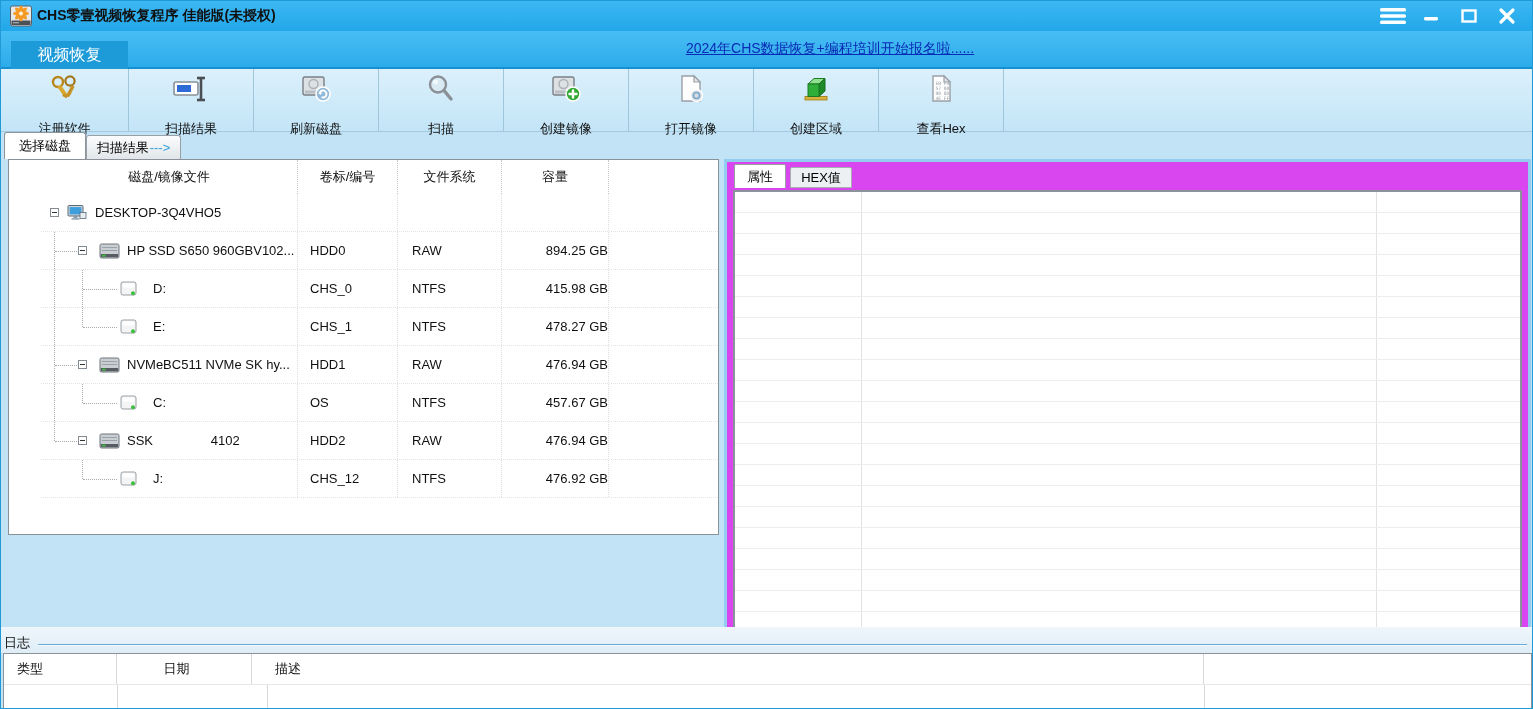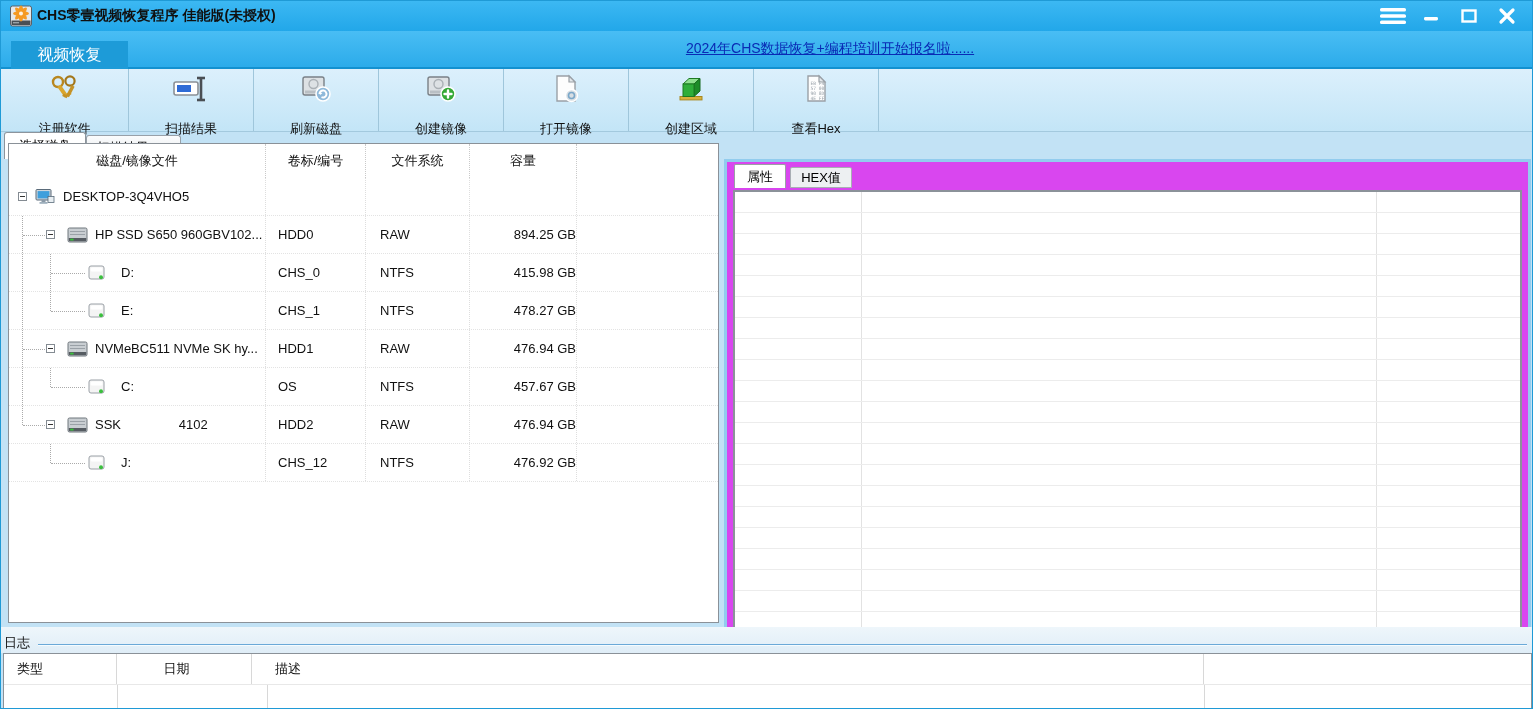--- a/index.html
+++ b/index.html
@@ -20,21 +20,21 @@
   .tbtn{width:125px;height:100%;border-right:1px solid #9fc6db;display:flex;flex-direction:column;align-items:center;justify-content:flex-start;cursor:pointer;box-sizing:border-box;}
   .tbtn:first-child{width:128px;}
   .tbtn .ticon{margin-top:4px;height:36px;display:flex;align-items:center;justify-content:center;}
   .tbtn .tlabel{font-size:13px;color:#101010;margin-top:15px;}
   
   .tabstrip{position:absolute;left:0;top:131px;width:100%;height:27px;}
   .vtab-active{position:absolute;left:3px;top:0;width:82px;height:27px;background:#ffffff;border:1px solid #8c949c;border-bottom:none;border-radius:3px 3px 0 0;font-size:13px;display:flex;align-items:center;justify-content:center;cursor:pointer;box-sizing:border-box;}
   .vtab{position:absolute;left:85px;top:3px;width:95px;height:24px;background:linear-gradient(#fbfcfd,#e2e6e9);border:1px solid #98a0a8;border-bottom:none;border-radius:3px 3px 0 0;font-size:13px;display:flex;align-items:center;justify-content:center;cursor:pointer;box-sizing:border-box;}
   .vtab .arrow{color:#2a9fd6;margin-left:1px;}
   
-  .left-panel{position:absolute;left:7px;top:142px;width:711px;height:480px;background:#ffffff;border:1px solid #8a9198;box-sizing:border-box;overflow:hidden;}
+  .left-panel{position:absolute;left:7px;top:158px;width:711px;height:376px;background:#ffffff;border:1px solid #8a9198;box-sizing:border-box;overflow:hidden;padding-left:32px;}
   .thead{position:relative;height:34px;}
   .thead .hc{position:absolute;top:0;height:34px;line-height:34px;text-align:center;font-size:13px;color:#101010;border-right:1px dotted #c9c9c9;box-sizing:border-box;}
   .trow{position:relative;height:38px;border-bottom:1px dotted #e3e3e3;box-sizing:border-box;cursor:pointer;}
   .trow .cell{position:absolute;top:0;height:100%;line-height:37px;font-size:13px;color:#101010;white-space:pre;overflow:hidden;border-right:1px dotted #dedede;box-sizing:border-box;}
   .c1{left:0;width:257px;}
   .c2{left:257px;width:100px;padding-left:12px;}
   .c3{left:357px;width:104px;padding-left:14px;}
   .c4{left:461px;width:107px;padding-left:8px;text-align:right;}
   .exp{position:absolute;top:50%;margin-top:-5px;width:9px;height:9px;background:#ffffff;border:1px solid #848b92;box-sizing:border-box;cursor:pointer;}
   .exp::after{content:"";position:absolute;left:1px;top:3px;width:5px;height:1px;background:#333;}
@@ -166,20 +166,30 @@
         <circle cx="15.5" cy="11" r="4.5" fill="none" stroke="#aab0b5" stroke-width="1.4"></circle>
         <rect x="7" y="17.5" width="17" height="3" fill="#b9bfc4"></rect>
         <circle cx="25" cy="21" r="7" fill="#8fb9da" stroke="#ffffff" stroke-width="1.6"></circle>
         <path d="M21.5 21 a3.5 3.5 0 1 1 2 3.2" fill="none" stroke="#ffffff" stroke-width="2"></path>
         <path d="M21 19 l1 3 l2.4 -1.8 z" fill="#ffffff"></path>
       </svg>
         </div>
       <div class="tlabel">刷新磁盘</div>
     </div>
 
+    <div class="tbtn">
+      <div class="ticon">
+          <svg width="34" height="32" viewBox="0 0 34 32">
+        <circle cx="14" cy="11.5" r="8" fill="#d9eaf5" stroke="#8a9096" stroke-width="2.4"></circle>
+        <circle cx="11.5" cy="9" r="2.5" fill="#f2f9fd" stroke="none"></circle>
+        <line x1="20" y1="17.5" x2="27" y2="26" stroke="#8a9096" stroke-width="3.4" stroke-linecap="round"></line>
+      </svg>
+        </div>
+      <div class="tlabel">扫描</div>
+    </div>
 
     <div class="tbtn">
       <div class="ticon">
           <svg width="36" height="32" viewBox="0 0 36 32">
         <rect x="5" y="4" width="21" height="18" rx="2" fill="#dde1e4" stroke="#7a8086" stroke-width="1.4"></rect>
         <circle cx="15.5" cy="11" r="4.5" fill="none" stroke="#aab0b5" stroke-width="1.4"></circle>
         <rect x="7" y="17.5" width="17" height="3" fill="#b9bfc4"></rect>
         <circle cx="25" cy="21" r="7" fill="#35a935" stroke="#ffffff" stroke-width="1.6"></circle>
         <path d="M25 17.5 v7 M21.5 21 h7" stroke="#ffffff" stroke-width="2.4" stroke-linecap="round"></path>
       </svg>

